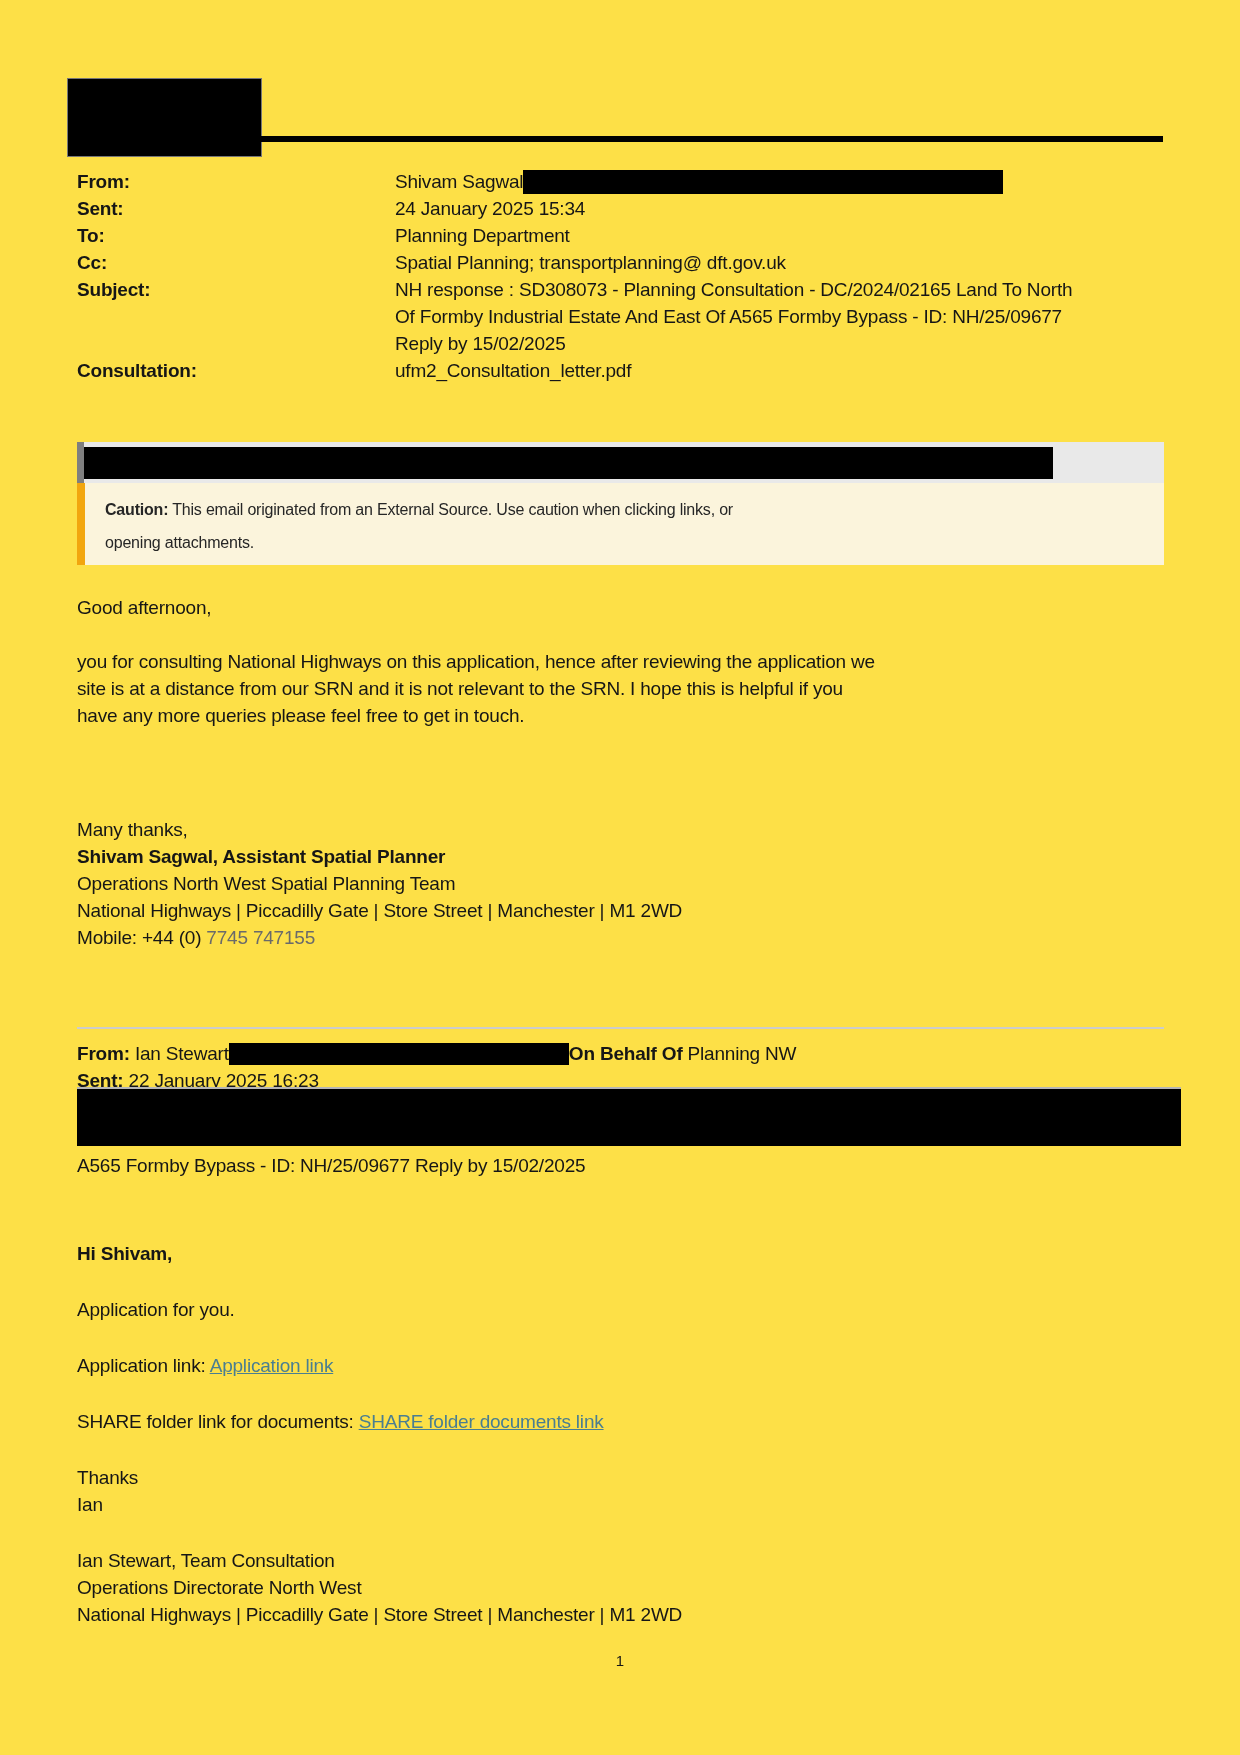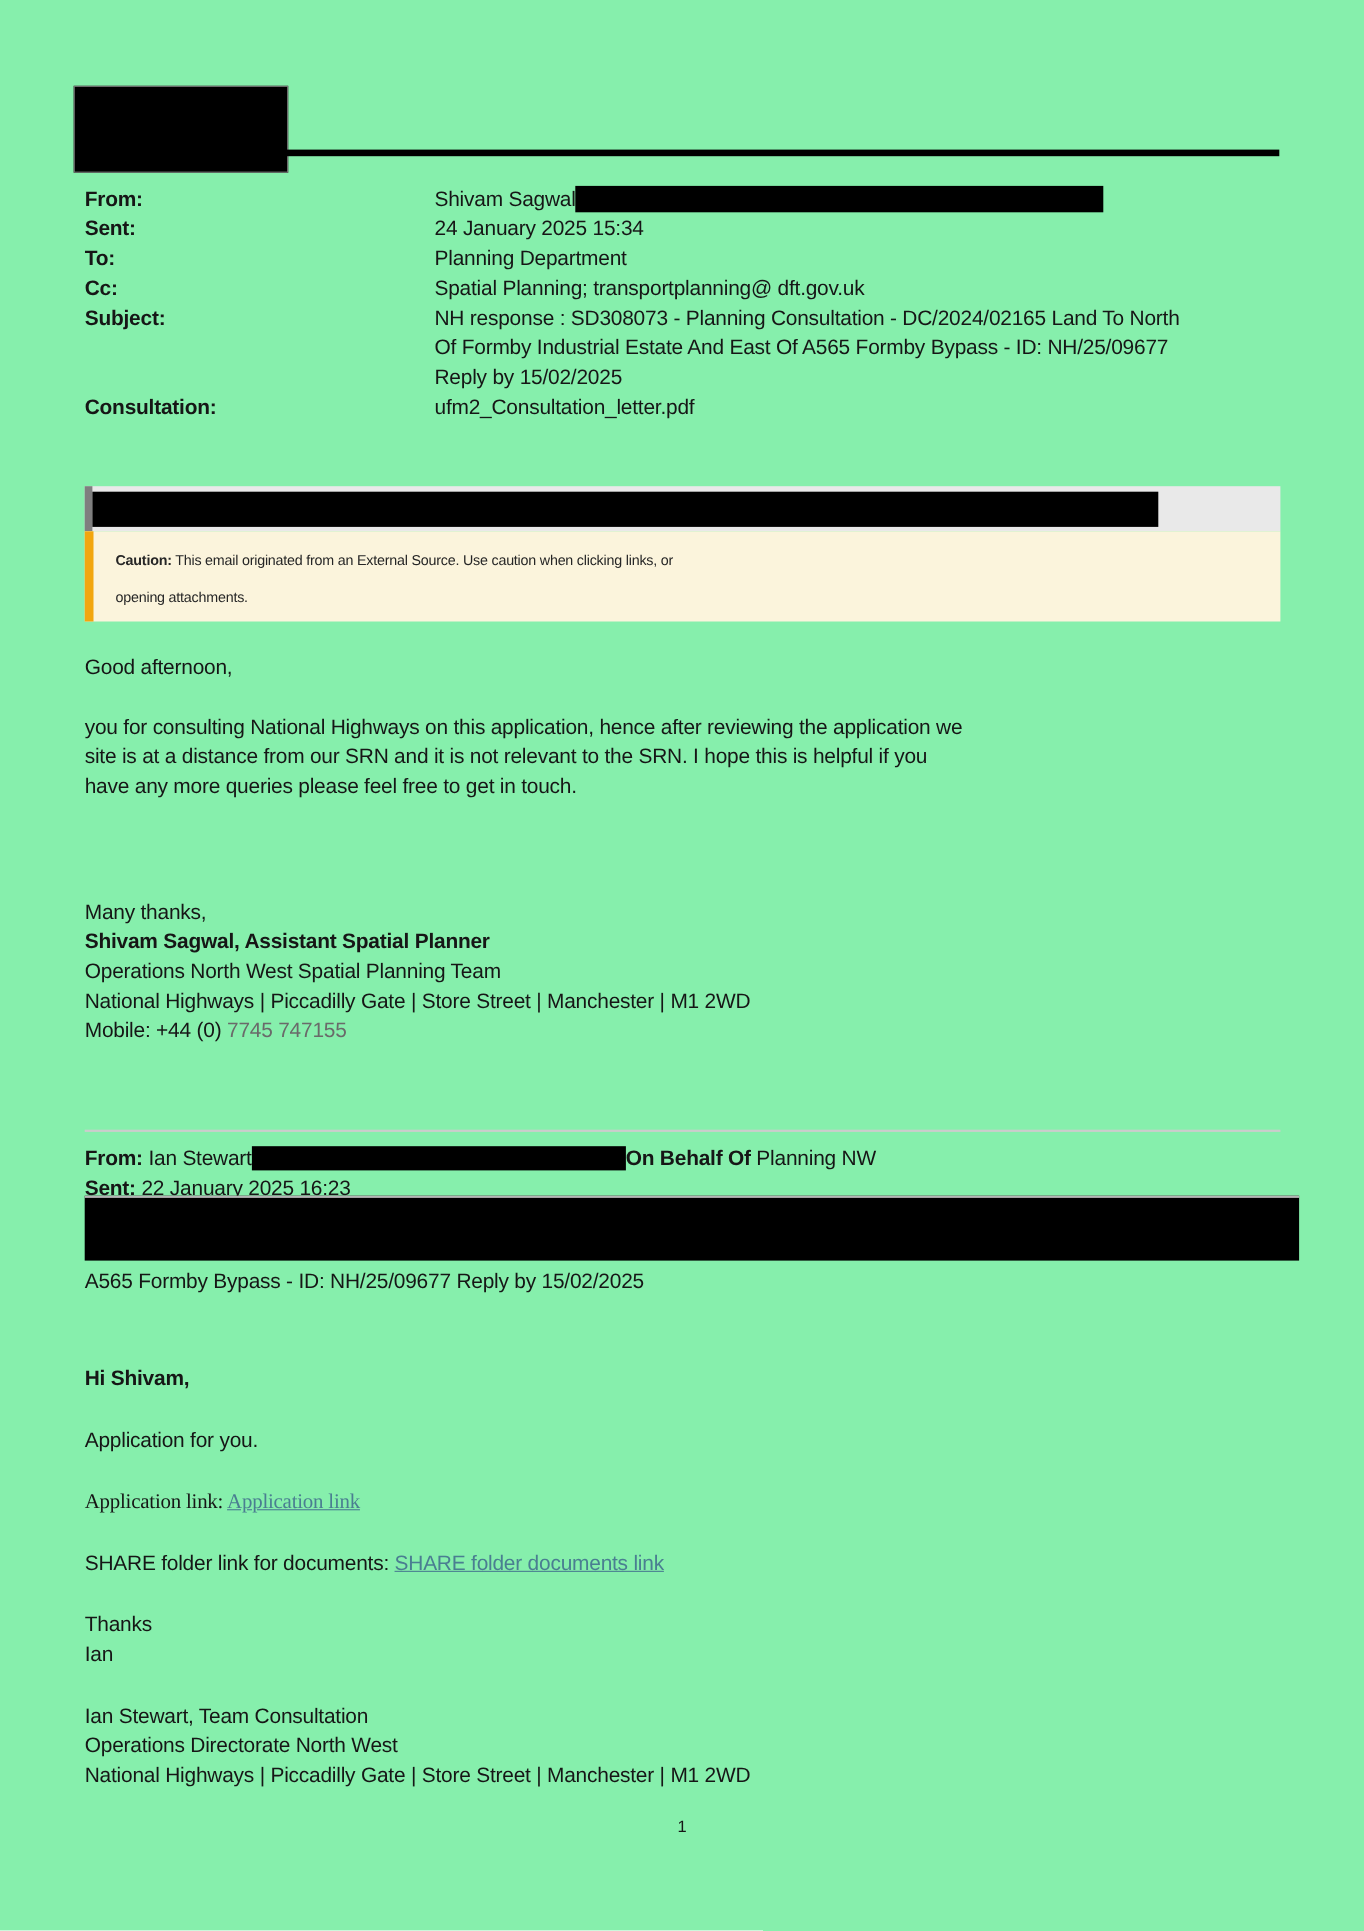--- a/index.html
+++ b/index.html
@@ -1,17 +1,17 @@
 <!DOCTYPE html>
 <html style="--caution-bg: #FBF4DC; --caution-border: #F2A60E; --link-blue: #0B63C5; --link-teal: #4A7E91; --strip-gray: #E9E9E9; --redaction: #000000;"><head>
 <meta charset="utf-8">
 <style>
   html,body{margin:0;padding:0;background:#ffffff;}
   .page{
-    position:relative;width:1240px;height:1755px;background:#86efac;overflow:hidden;
+    position:relative;width:1240px;height:1755px;background:#fde047;overflow:hidden;
     font-family:"Liberation Sans","DejaVu Sans",sans-serif;
     font-size:19px;line-height:27px;letter-spacing:-0.2px;color:#161616;
   }
   .abs{position:absolute;}
   .b{font-weight:bold;}
   .redact{background:var(--redaction,#000);}
   .logo-redact{left:67px;top:78px;width:193px;height:77px;border:1px solid #777;}
   .top-rule{left:259px;top:136px;width:904px;height:6px;background:#000;}
   .hdrs{left:77px;top:168px;width:1110px;}
   .hdr-row{display:flex;}
@@ -19,33 +19,33 @@
   .hdr-value{flex:1;}
   .bar-inline{display:inline-block;background:#000;height:24px;vertical-align:-6px;}
   .bar-from1{width:480px;}
   .bar-from2{width:340px;height:22px;vertical-align:-5px;}
   .gray-strip{left:77px;top:442px;width:1087px;height:41px;background:var(--strip-gray,#e9e9e9);}
   .strip-edge{left:0;top:0;width:7px;height:41px;background:#7f7f7f;}
   .strip-redact{left:7px;top:5px;width:969px;height:32px;}
   .caution{
     left:77px;top:483px;width:1087px;height:82px;box-sizing:border-box;
     background:var(--caution-bg,#fbf4dc);border-left:8px solid var(--caution-border,#f2a60e);
-    padding:10px 20px 0 20px;line-height:33px;font-size:13px;color:#262626;
+    padding:10px 20px 0 20px;line-height:33px;font-size:16px;color:#262626;
   }
   .caution-text{max-width:900px;}
   .greeting{left:77px;top:594px;}
   .para{left:77px;top:648px;width:1020px;}
   .sig1{left:77px;top:816px;width:1020px;}
   .hr2{left:77px;top:1027px;width:1087px;height:0;border-top:2px solid #cccccc;}
   .e2hdr{left:77px;top:1040px;width:1110px;}
   .big-redact{left:77px;top:1087px;width:1104px;height:59px;border-top:2px solid #b5b5b5;box-sizing:border-box;}
   .e2subject{left:77px;top:1152px;width:1105px;}
   .e2hi{left:77px;top:1240px;font-weight:bold;}
   .e2intro{left:77px;top:1296px;}
-  .e2applink{left:77px;top:1352px;font-family:Liberation Serif, serif;}
+  .e2applink{left:77px;top:1352px;}
   .e2sharelink{left:77px;top:1408px;}
   .e2thanks{left:77px;top:1464px;}
   .sig2{left:77px;top:1547px;}
   .pagenum{left:0;top:1652px;width:1240px;text-align:center;font-size:15px;line-height:18px;letter-spacing:0;}
   .link-blue{color:var(--link-blue,#0b63c5);text-decoration:underline;cursor:pointer;}
   .link-teal{color:var(--link-teal,#4a7e91);text-decoration:underline;cursor:pointer;}
   .gray-num{color:#6a6a6a;}
 </style>
 </head>
 <body>

